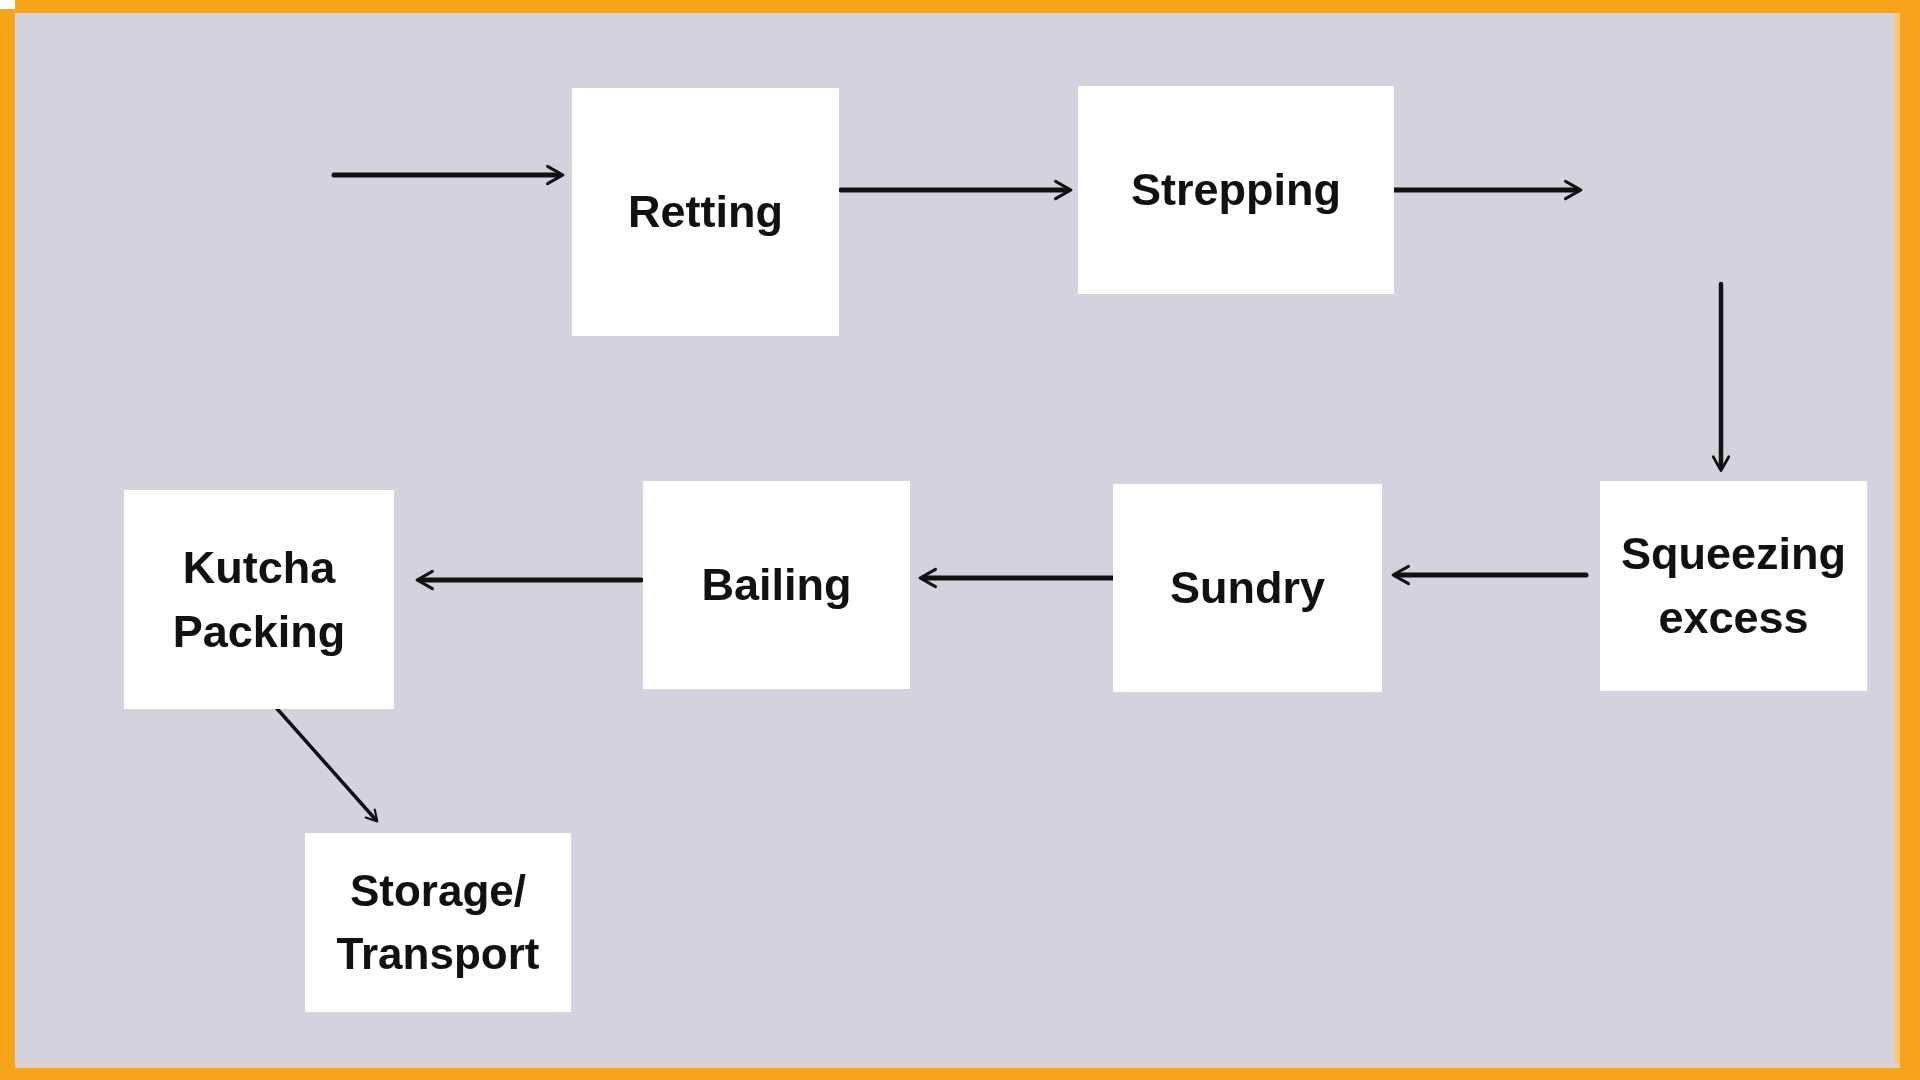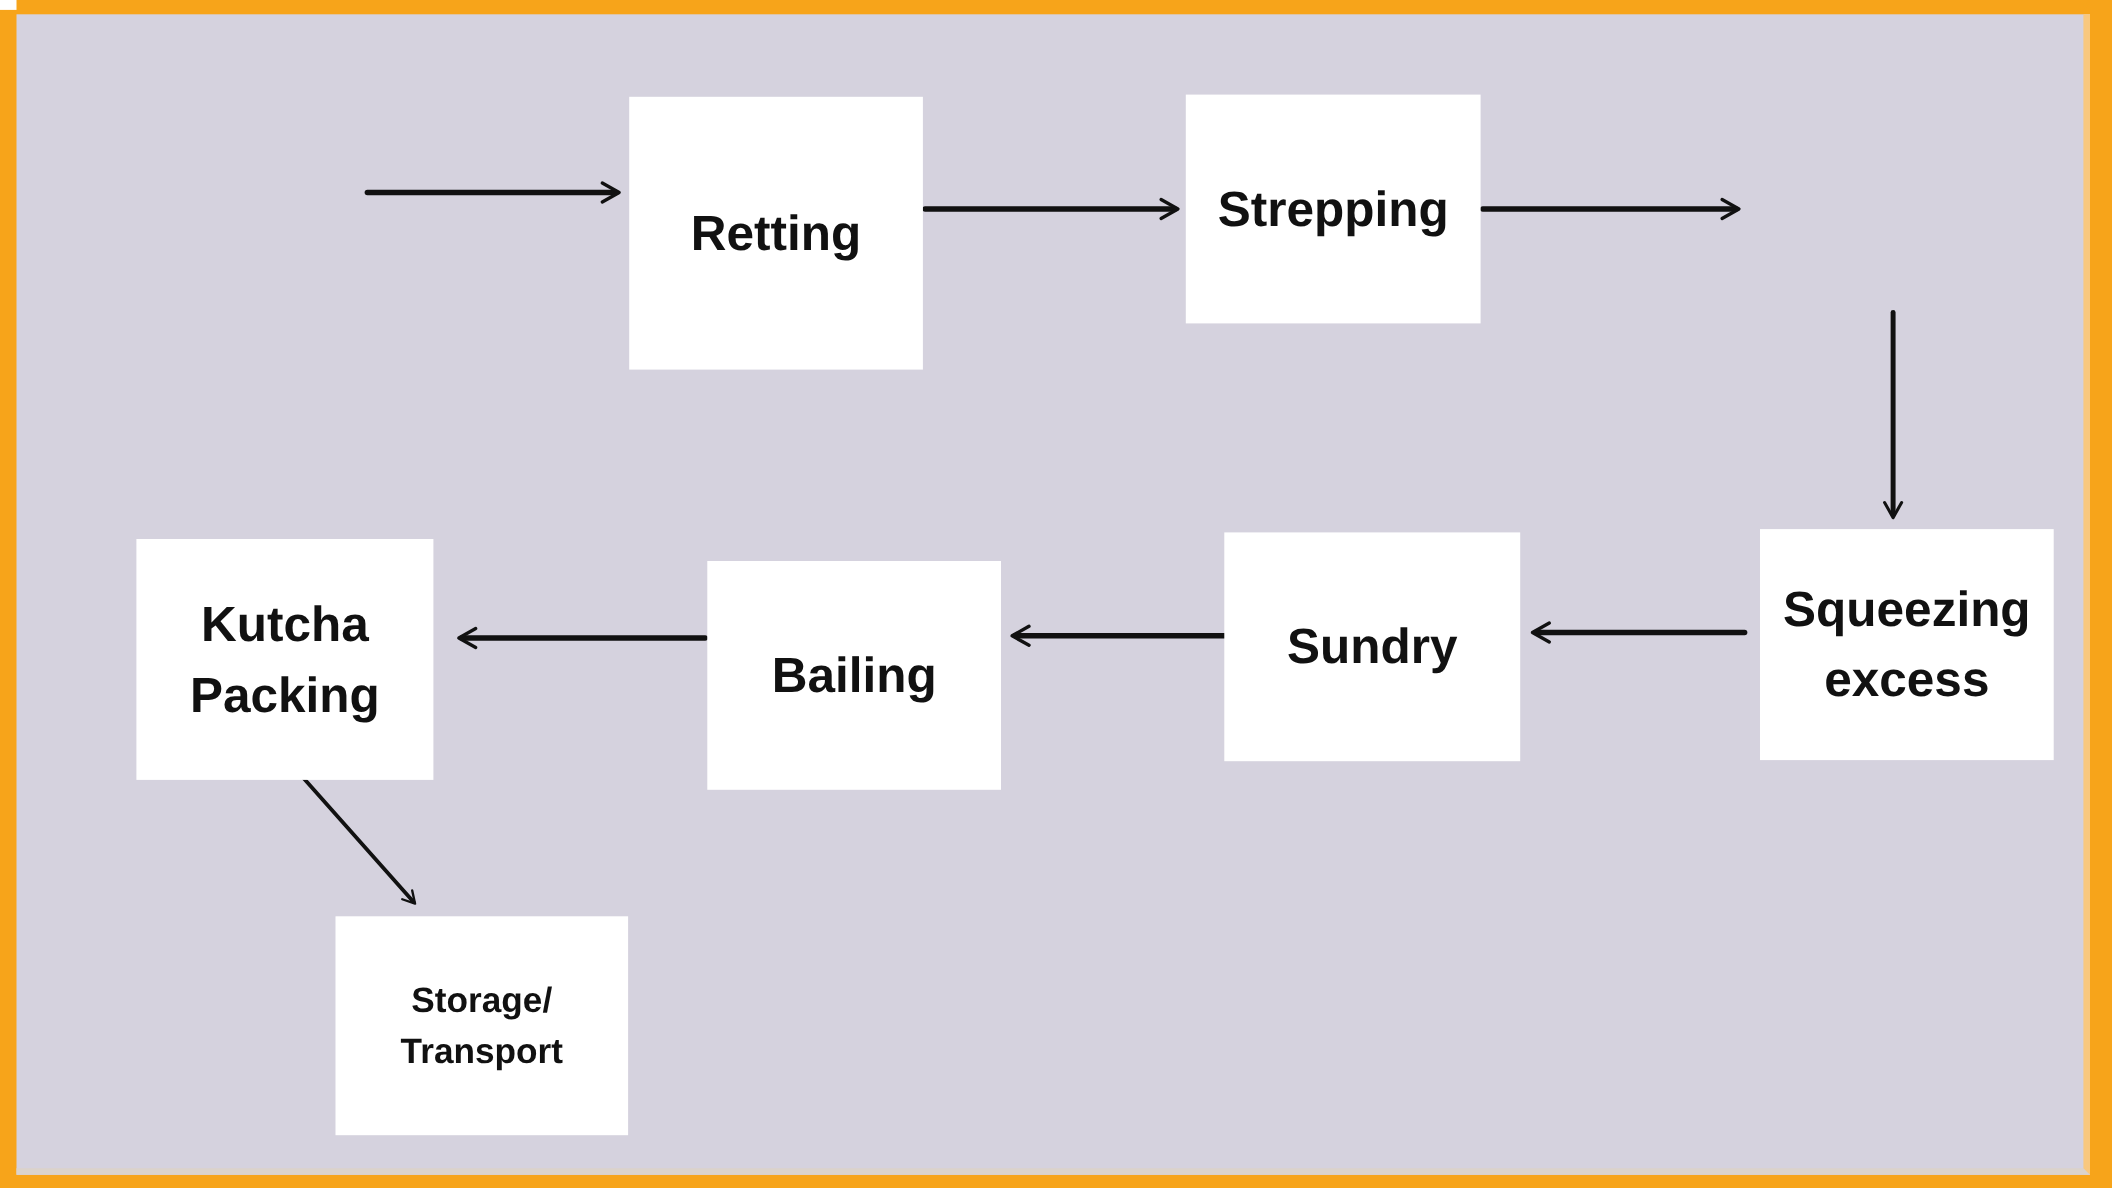--- a/index.html
+++ b/index.html
@@ -40,27 +40,27 @@
     justify-content: center;
     text-align: center;
     white-space: pre-line;
     font-weight: 700;
     font-size: 45px;
     line-height: 1.42;
   }
   
   .n-bundle    { left: 64px;   top: 86px;  width: 266px; height: 208px; }
   .n-retting   { left: 572px;  top: 88px;  width: 267px; height: 248px; }
-  .n-strepping { left: 1078px; top: 86px;  width: 268px; height: 208px; }
+  .n-strepping { left: 1078px; top: 86px;  width: 316px; height: 208px; }
   .n-washing   { left: 1588px; top: 73px;  width: 267px; height: 207px; }
   .n-squeezing { left: 1588px; top: 481px; width: 267px; height: 210px; margin-left: 12px; }
   .n-sundry    { left: 1113px; top: 484px; width: 269px; height: 208px; }
-  .n-bailing   { left: 643px;  top: 481px; width: 267px; height: 208px; margin-top: 29px; }
+  .n-bailing   { left: 643px;  top: 481px; width: 267px; height: 208px; }
   .n-kutcha    { left: 124px;  top: 490px; width: 270px; height: 219px; }
-  .n-storage   { left: 305px;  top: 833px; width: 266px; height: 199px; font-size: 32px; }
+  .n-storage   { left: 305px;  top: 833px; width: 266px; height: 179px; font-size: 44px; }
 </style>
 </head>
 <body>
 
 <div id="page">
   <div id="canvas"></div>
   <div id="corner-notch"></div>
 
   <svg id="edges" viewBox="0 0 1920 1080" xmlns="http://www.w3.org/2000/svg">
     <defs>

